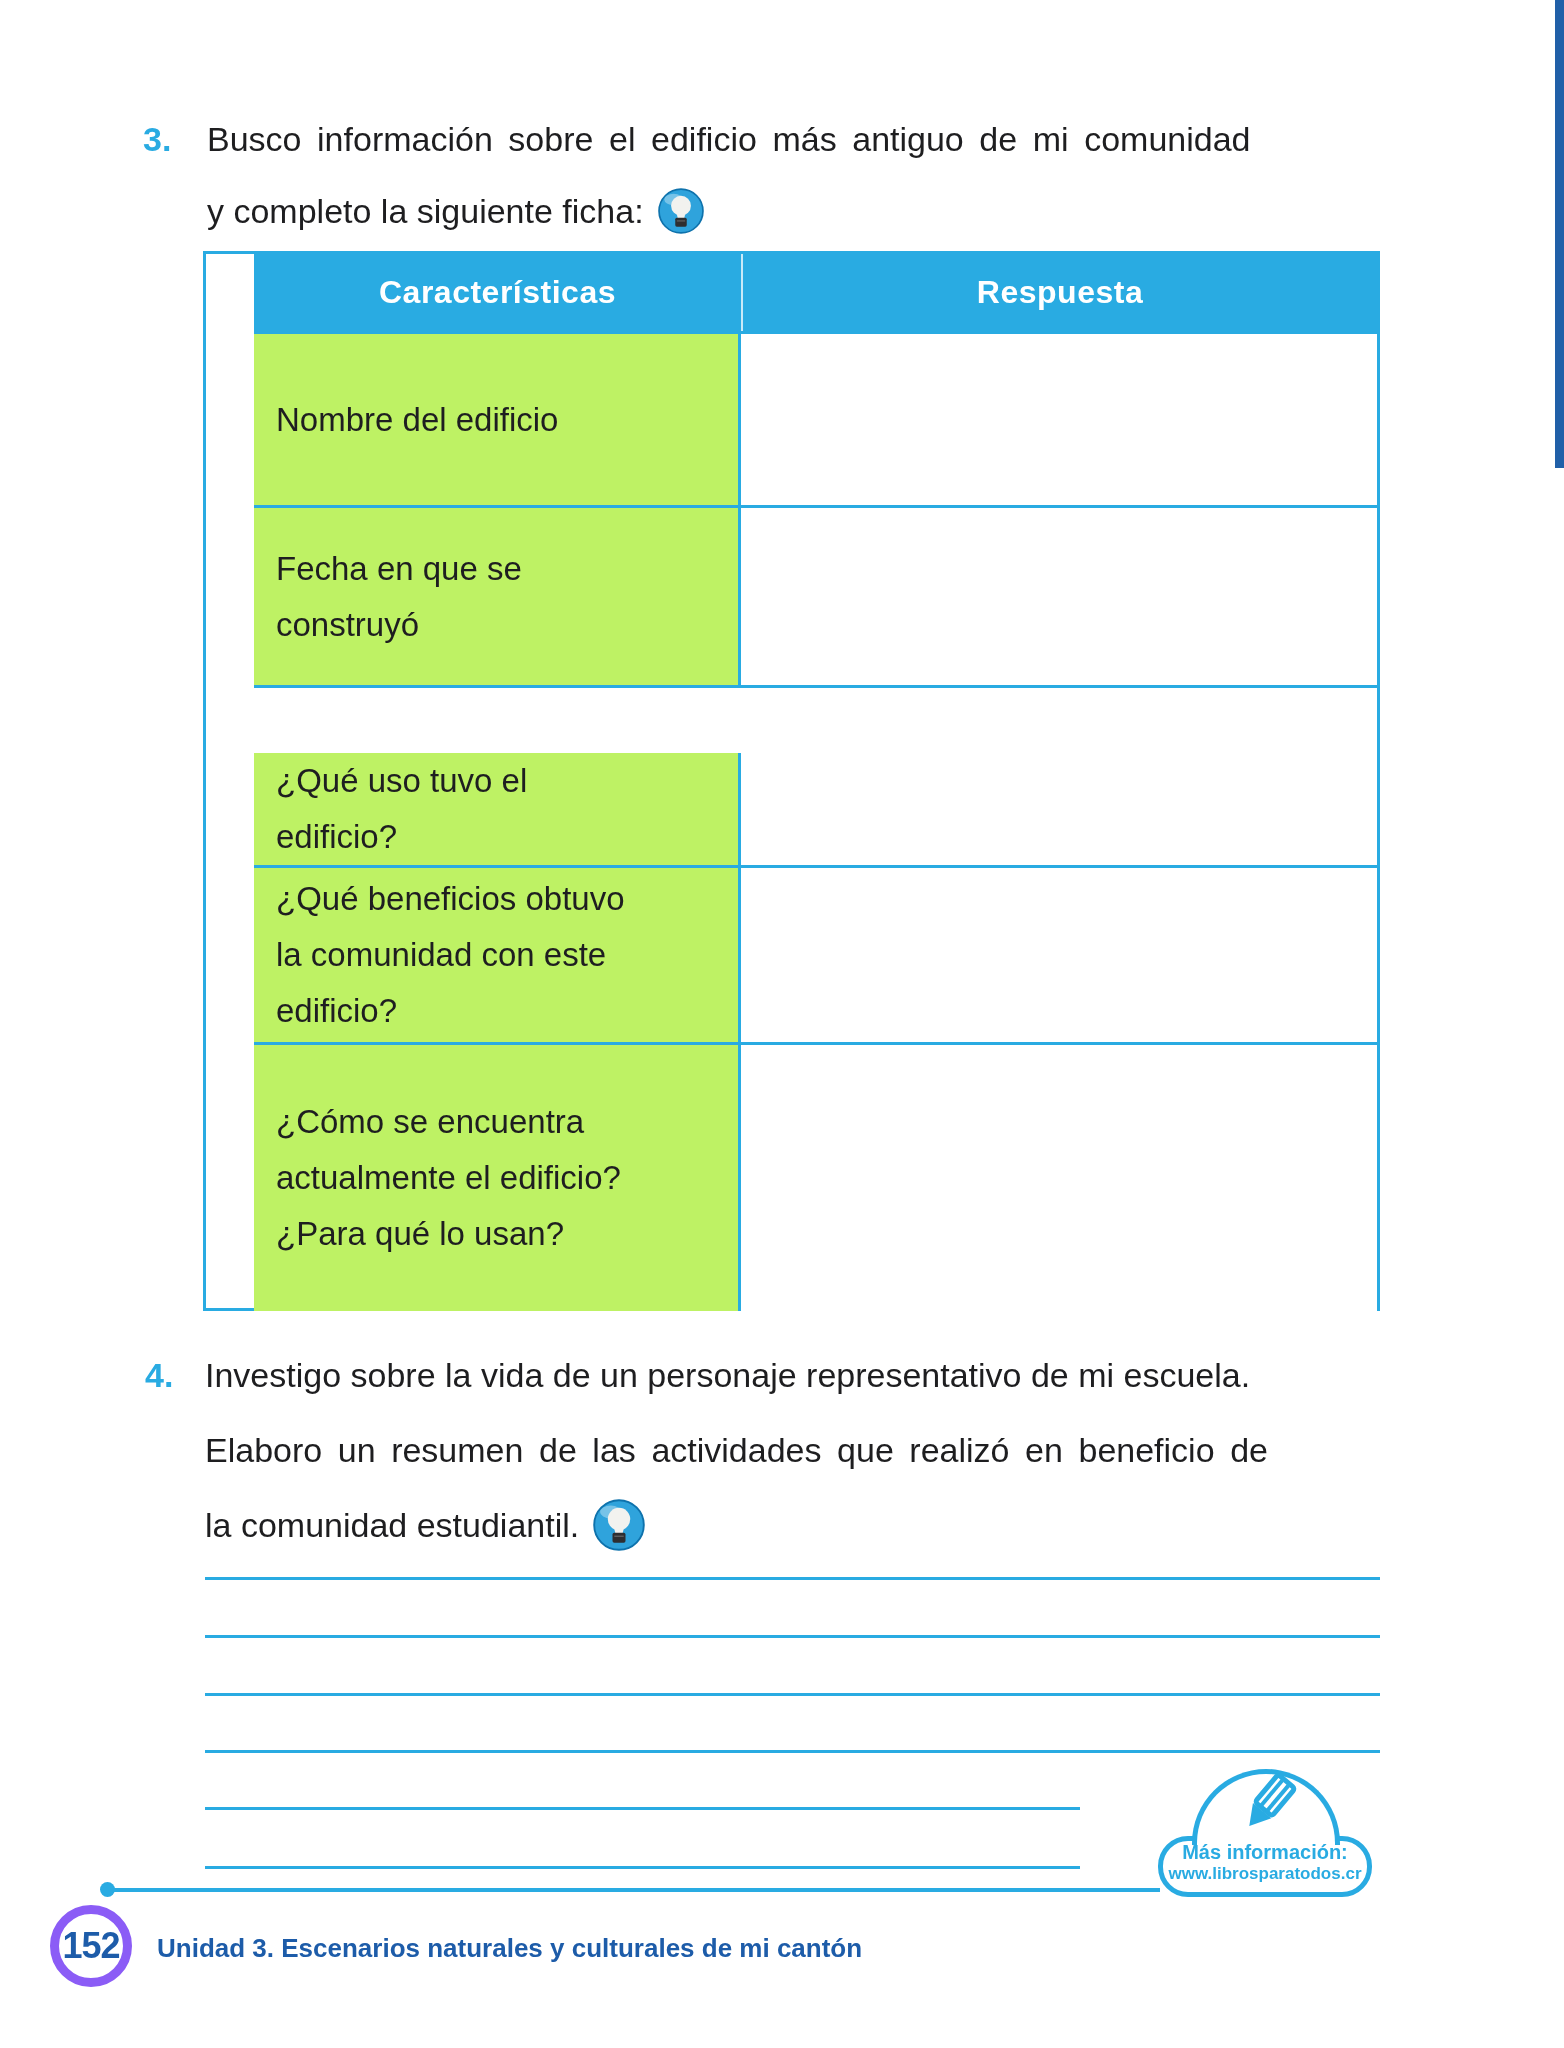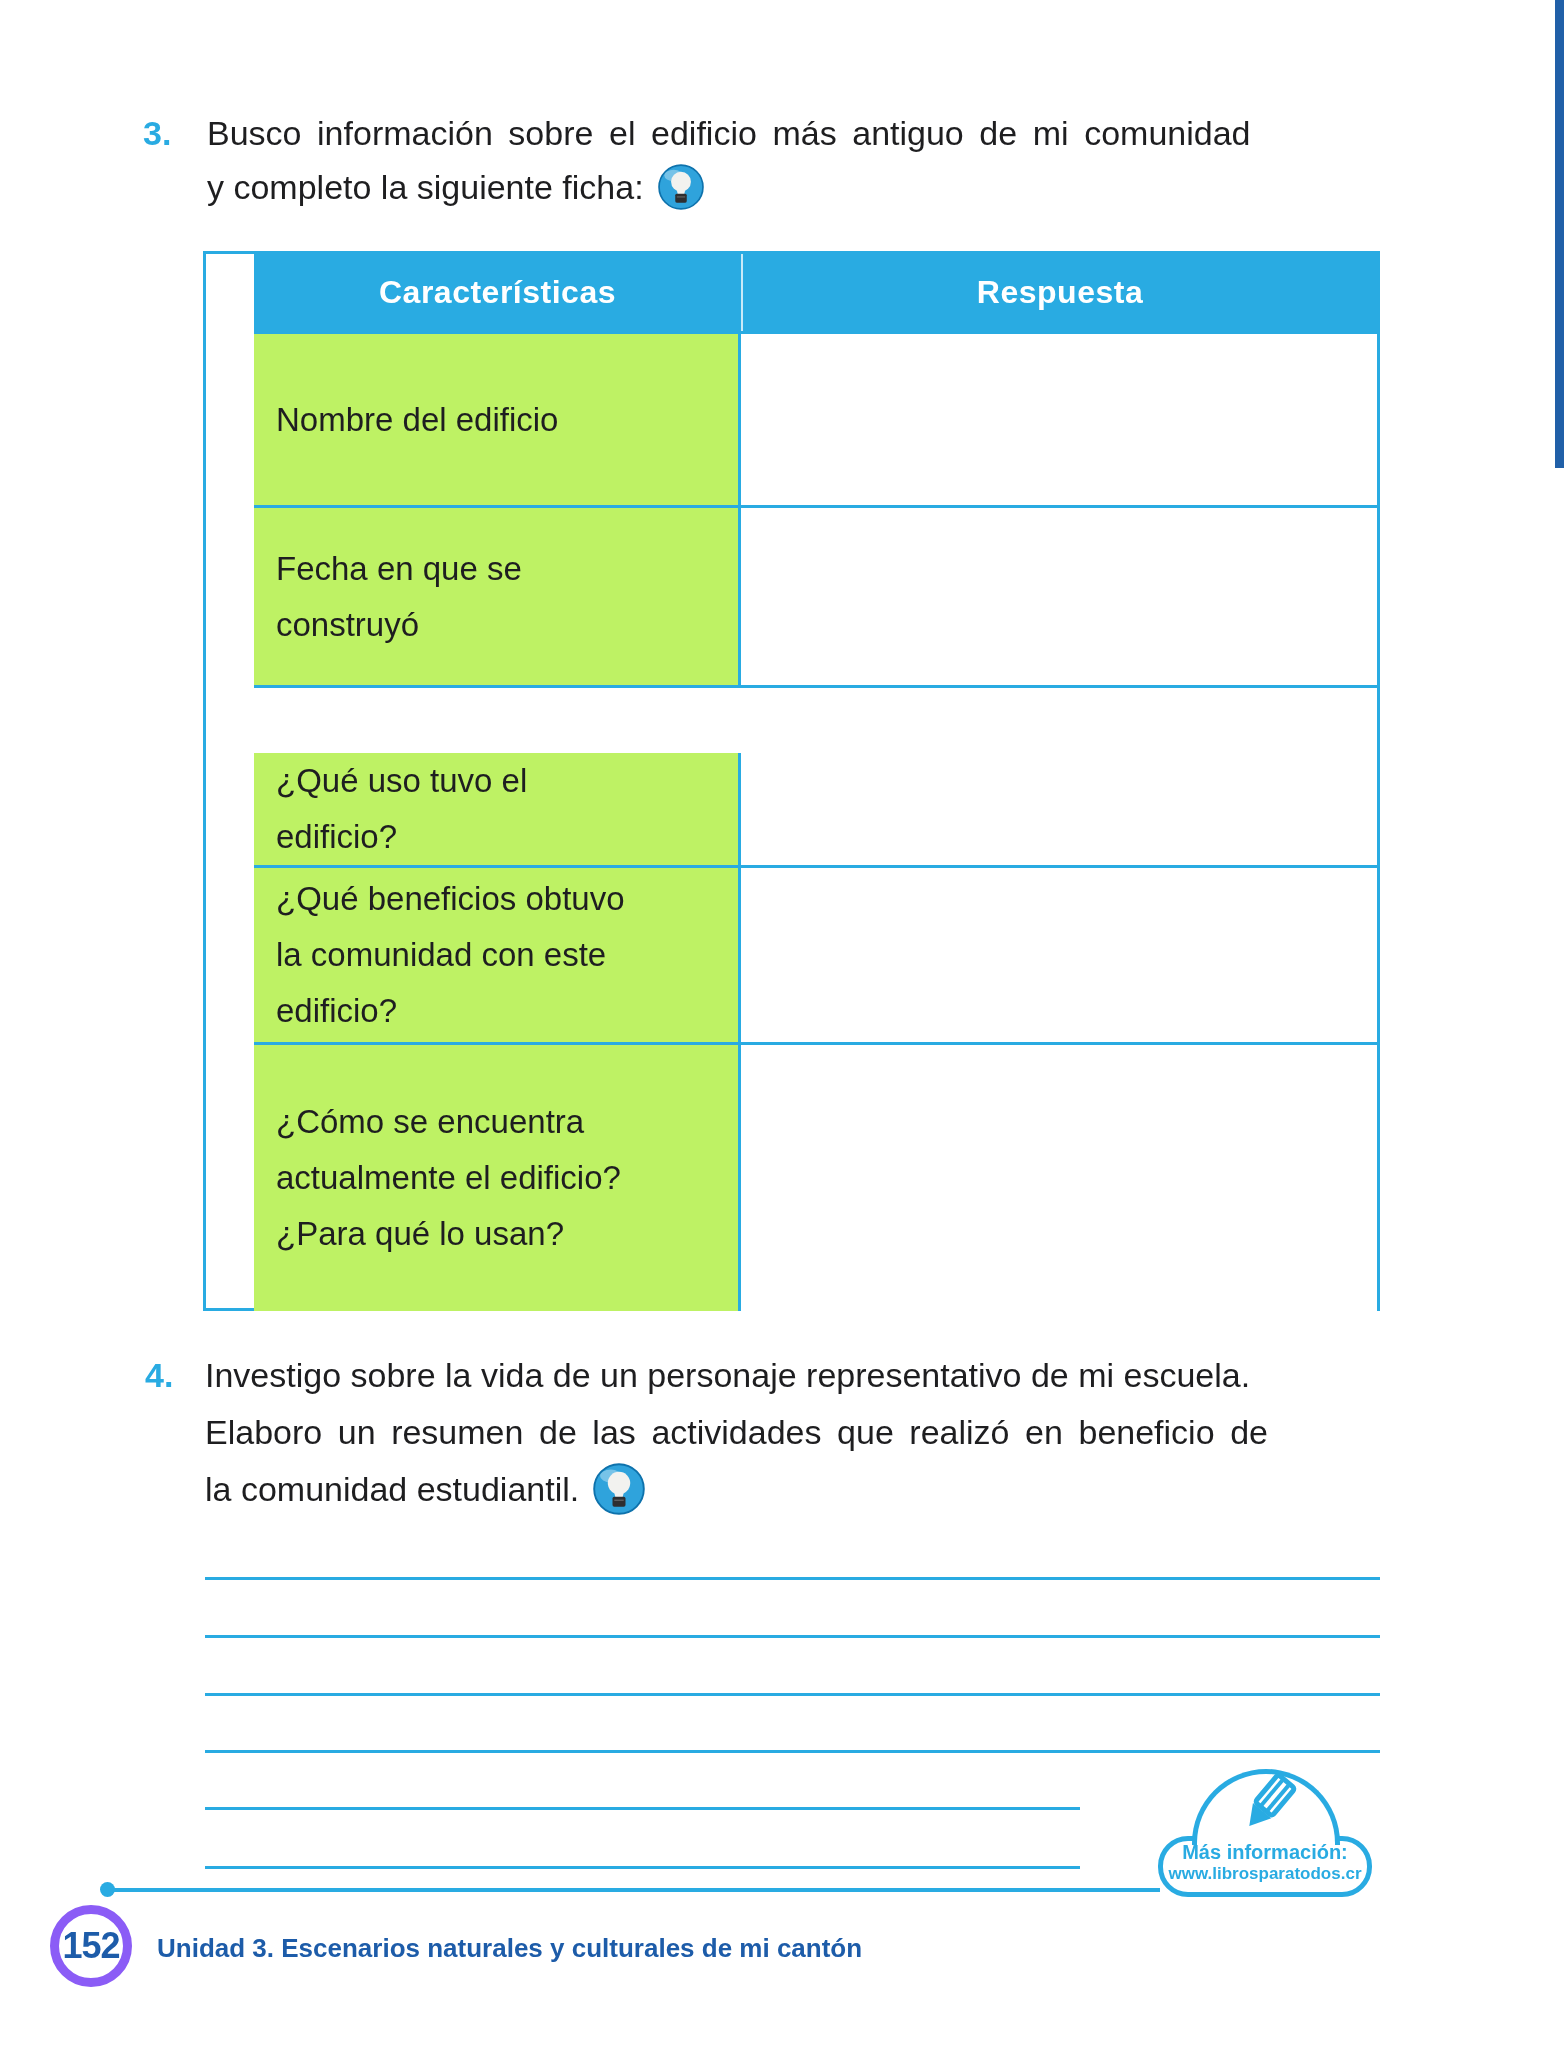--- a/index.html
+++ b/index.html
@@ -7,24 +7,24 @@
   #page {
     position:relative; width:1564px; height:2048px; background:#ffffff;
     font-family:"Liberation Sans", sans-serif; color:#1e1e20; overflow:hidden;
   }
 
   
   .right-bar { position:absolute; right:0; top:0; width:9px; height:468px; background:#2160a8; }
 
   
   .ex { position:absolute; font-size:34px; color:#1e1e20; }
-  #ex3 { left:143px; top:106px; line-height:54px; }
+  #ex3 { left:143px; top:112px; line-height:54px; }
   #ex4 { left:145px; top:1347px; line-height:57px; }
   .num { color:#29abe2; font-weight:bold; display:inline-block; width:64px; }
-  .indent { padding-left:64px; }
+  .indent { padding-left:64px;margin-top:18px; }
   #ex4 .num { width:60px; }
   #ex4 .indent { padding-left:60px; }
   .stretch { word-spacing:0.18em; }
   .bulb { vertical-align:middle; margin-left:14px; position:relative; top:-3px; }
 
   
   .ftable { position:absolute; left:203px; top:251px; width:1177px; height:1060px;
             border:3px solid #29abe2; background:#fff;padding-left:48px; }
   .thead { display:flex; height:77px; background:#29abe2; }
   .th { display:flex; align-items:center; justify-content:center; color:#ffffff;

